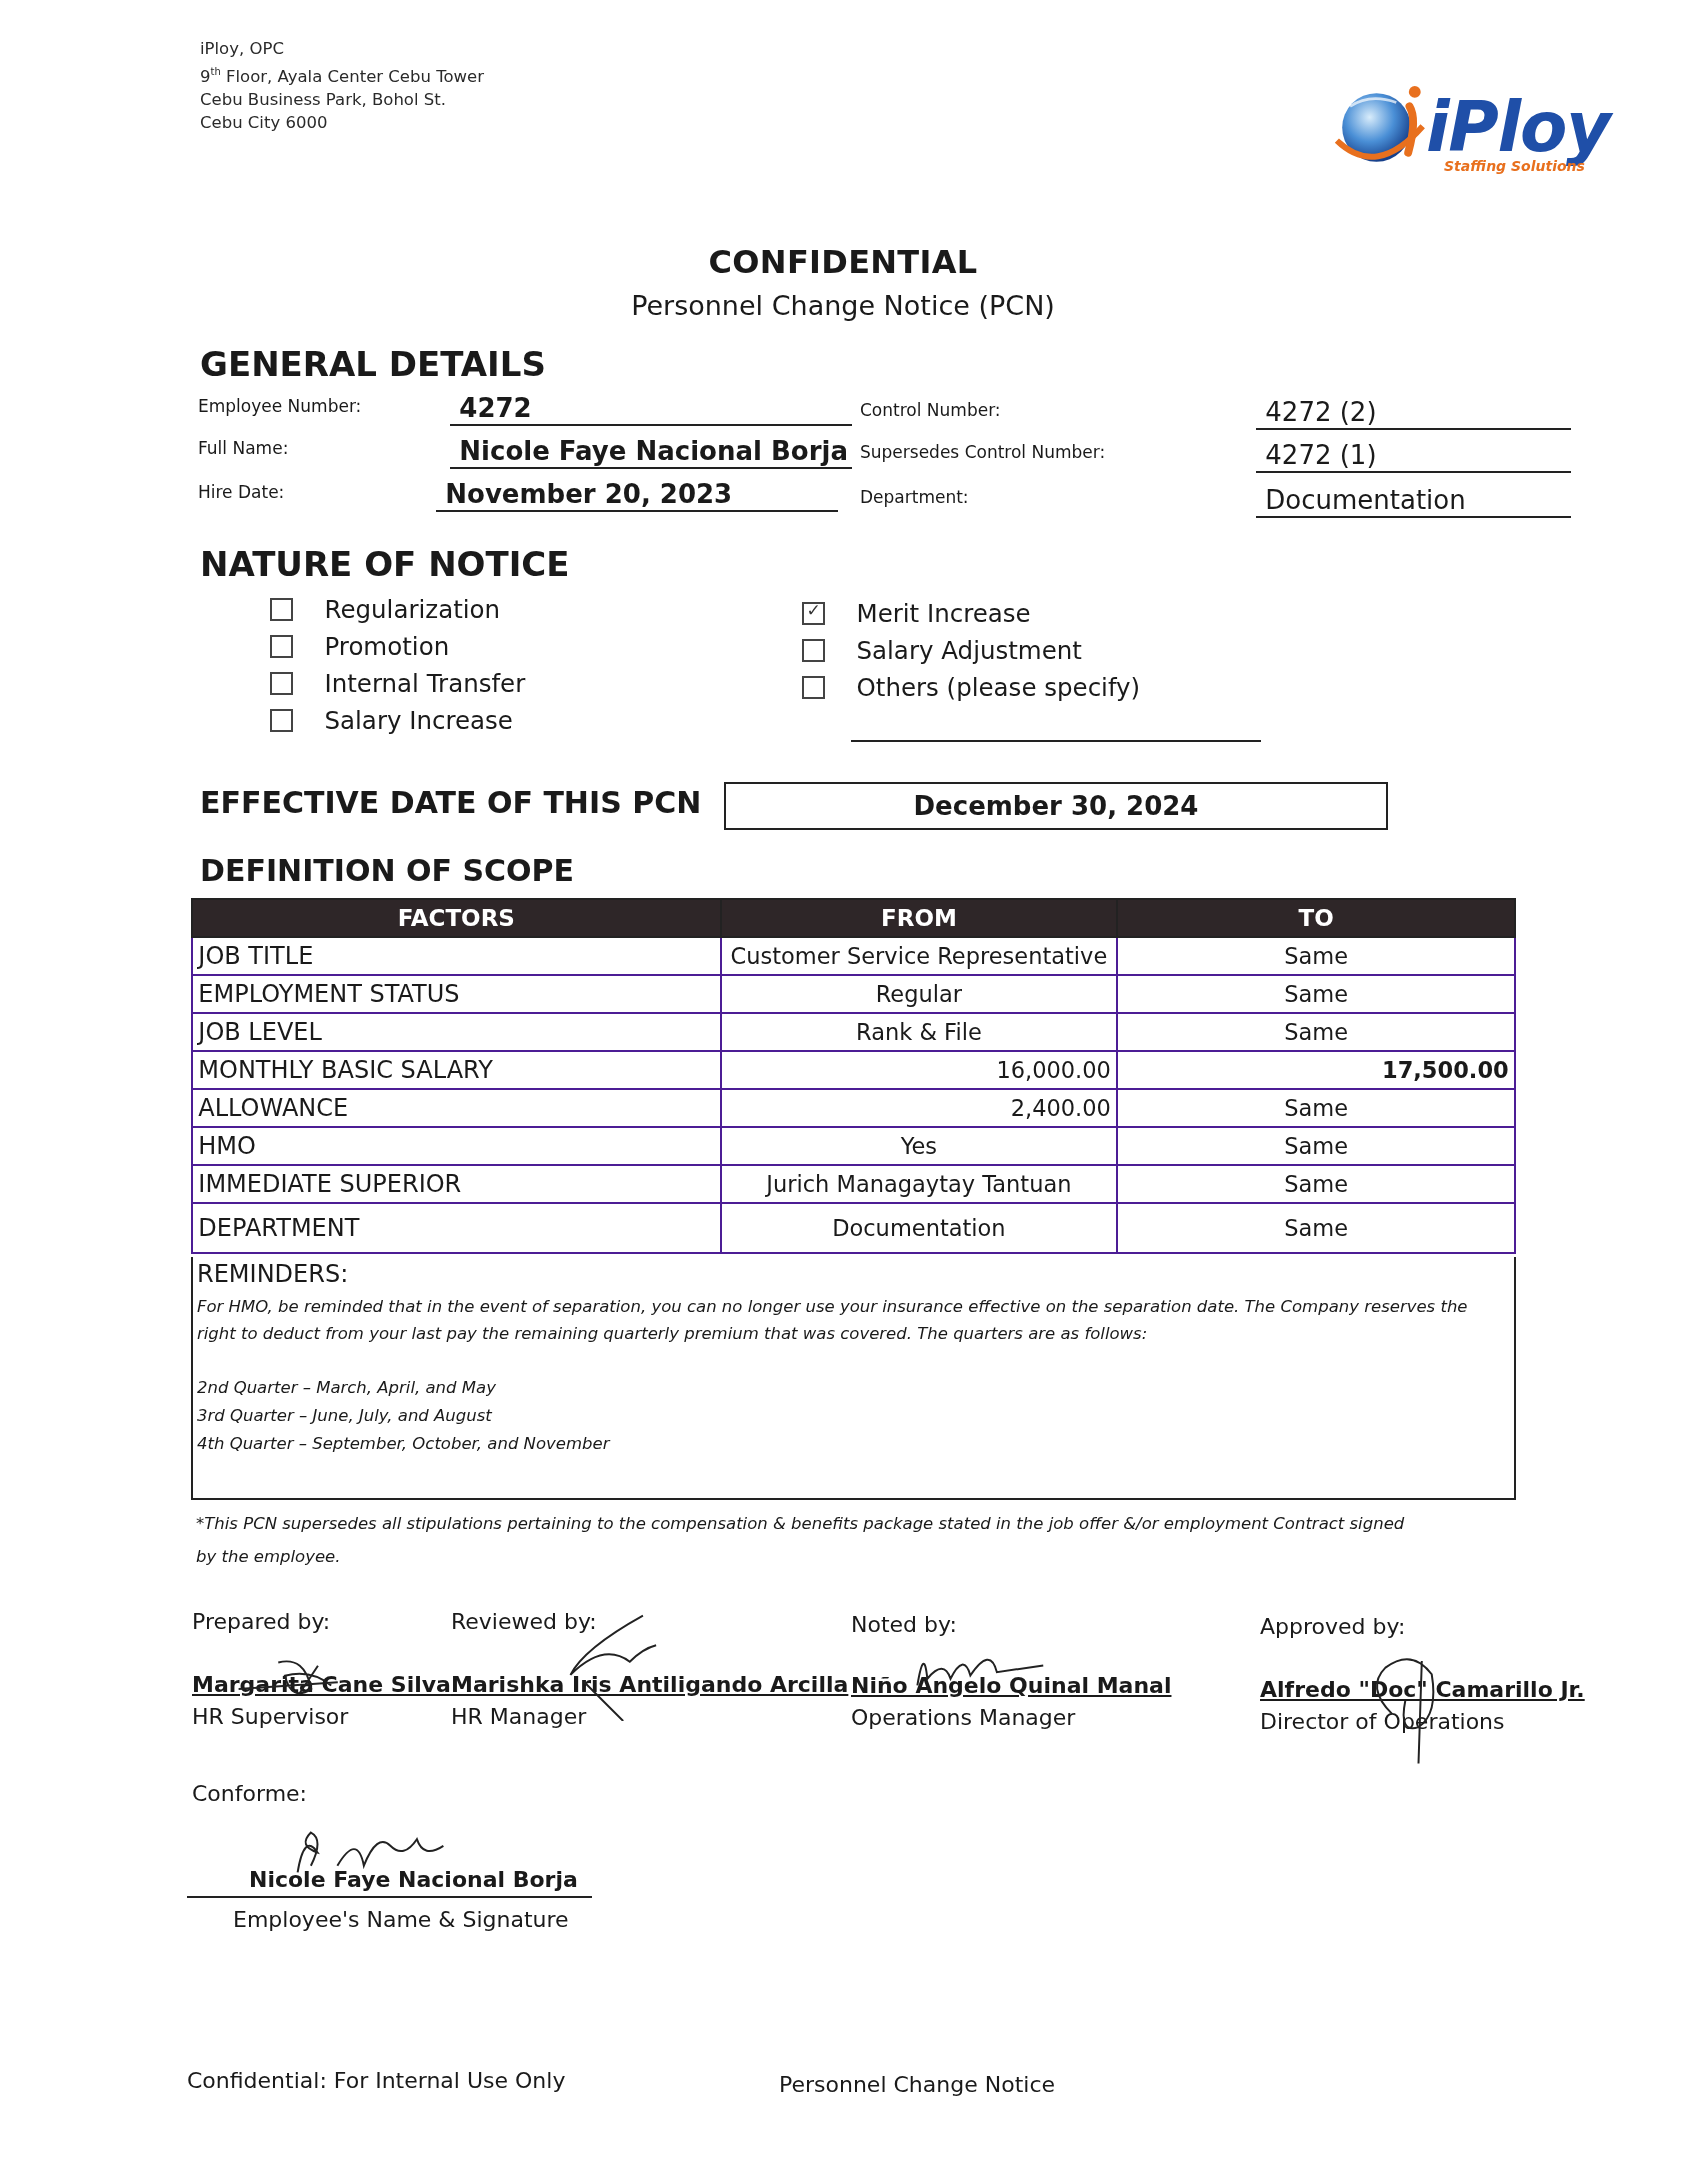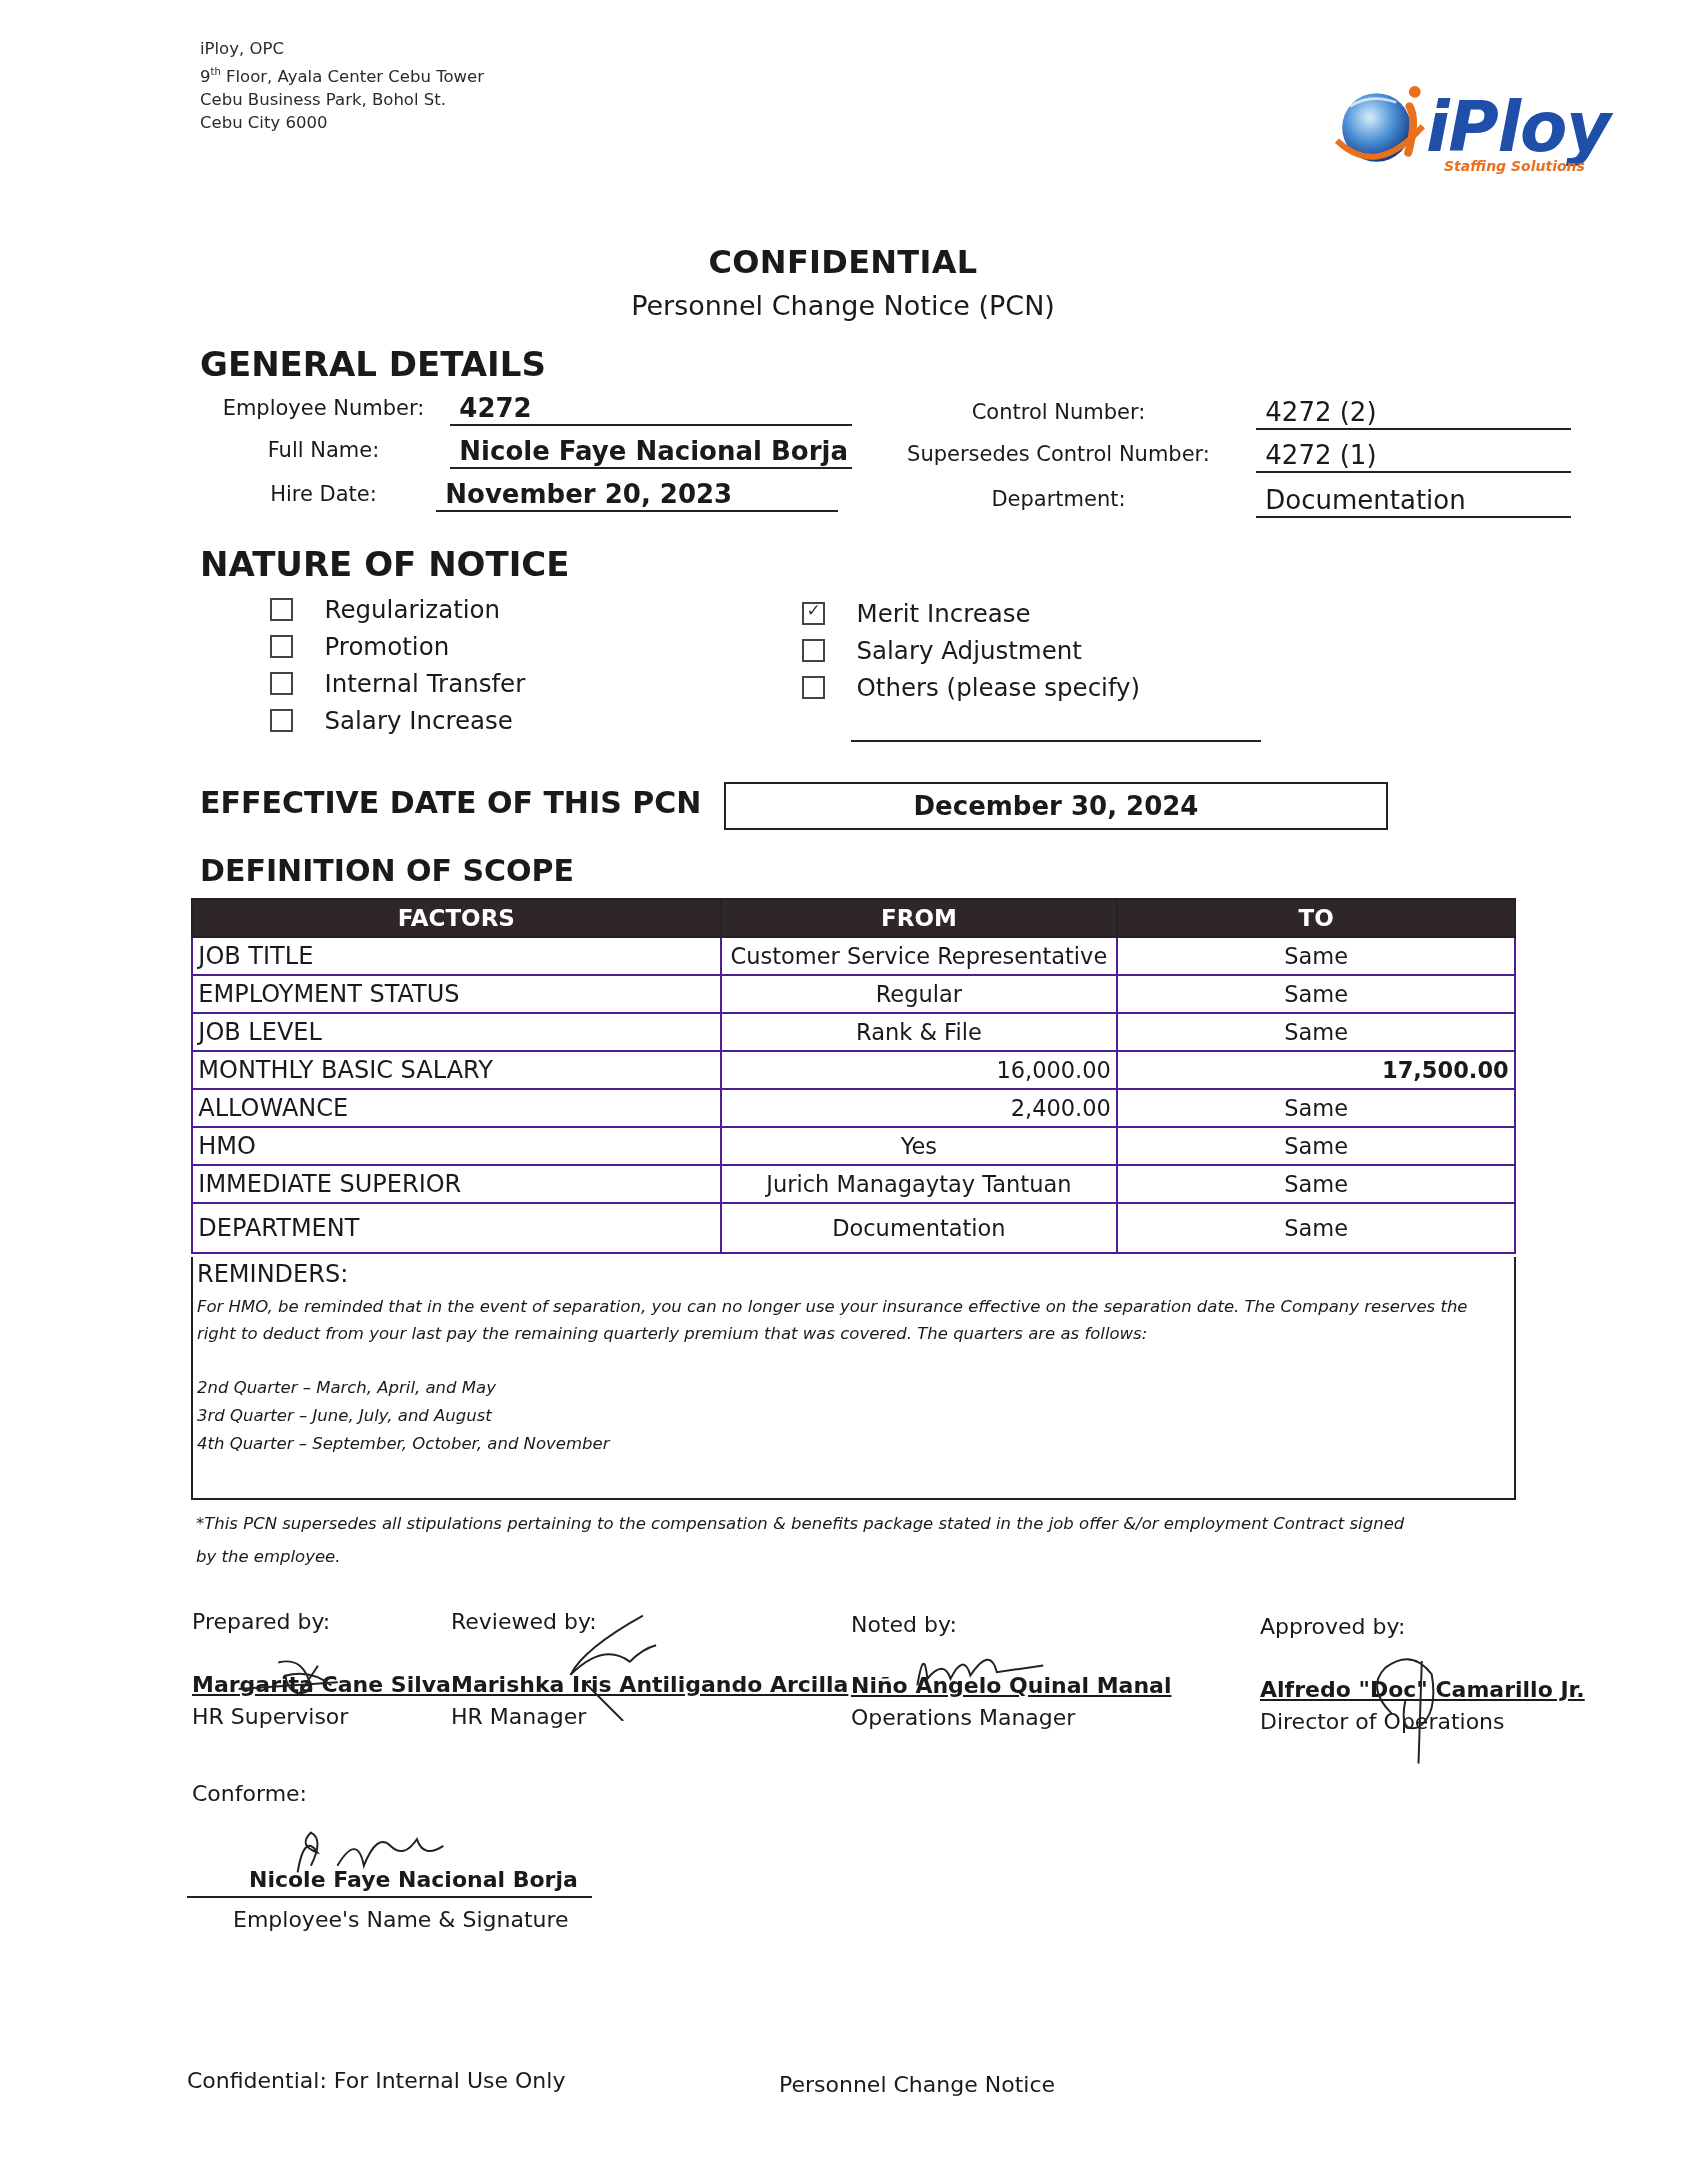--- a/index.html
+++ b/index.html
@@ -4,21 +4,21 @@
 <style>
   html, body { margin:0; padding:0; background:#ffffff; }
   body { width:1687px; height:2183px; position:relative; font-family:"DejaVu Sans", "Liberation Sans", sans-serif; color:#1a1a1a; overflow:hidden; }
   .abs { position:absolute; }
   .addr { left:200px; top:37px; font-size:16.5px; line-height:23px; color:#2a2a2a; }
   .addr sup { font-size:10px; }
   .logo { left:1330px; top:80px; width:291px; height:99px; }
   .title { left:0; width:1786px; text-align:center; font-weight:bold; font-size:32px; top:243px; letter-spacing:0.3px; }
   .subtitle { left:0; width:1786px; text-align:center; font-size:27px; top:290px; }
   .h-section { font-weight:bold; font-size:34px; color:#1a1a1a; }
-  .field-label { font-size:21px; text-align:center; }
+  .field-label { font-size:17px; text-align:left; }
   .field-value { font-size:26px; border-bottom:2px solid #222; padding-left:9.3px; box-sizing:border-box; height:32px; line-height:28px; }
   .field-value.bold { font-weight:bold; }
   .chk-row { display:flex; align-items:center; font-size:24.5px; height:37px; }
   .chk { width:22.5px; height:22.5px; border:2px solid #444; box-sizing:border-box; margin-right:32px; position:relative; flex:none; }
   .chk.checked::after { content:"✓"; position:absolute; left:2.6px; top:-4px; font-size:17px; color:#333; }
   .others-line { left:851px; top:740px; width:410px; border-bottom:2px solid #222; }
   .eff-label { left:200px; top:785px; font-size:30px; font-weight:bold; }
   .eff-box { left:724px; top:782px; width:664px; height:48px; border:2px solid #222; box-sizing:border-box; display:flex; align-items:center; justify-content:center; font-size:26px; font-weight:bold; }
   .scope-label { left:200px; top:853px; font-size:30px; font-weight:bold; }
   table.scope { position:absolute; left:191px; top:898px; width:1325px; border-collapse:collapse; font-size:22.5px; }

